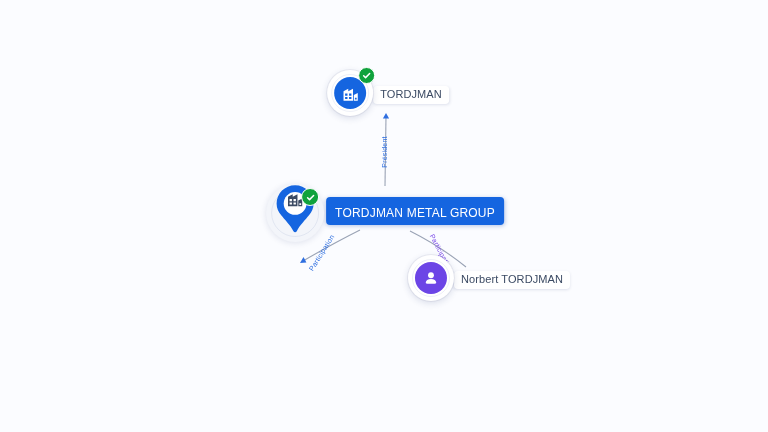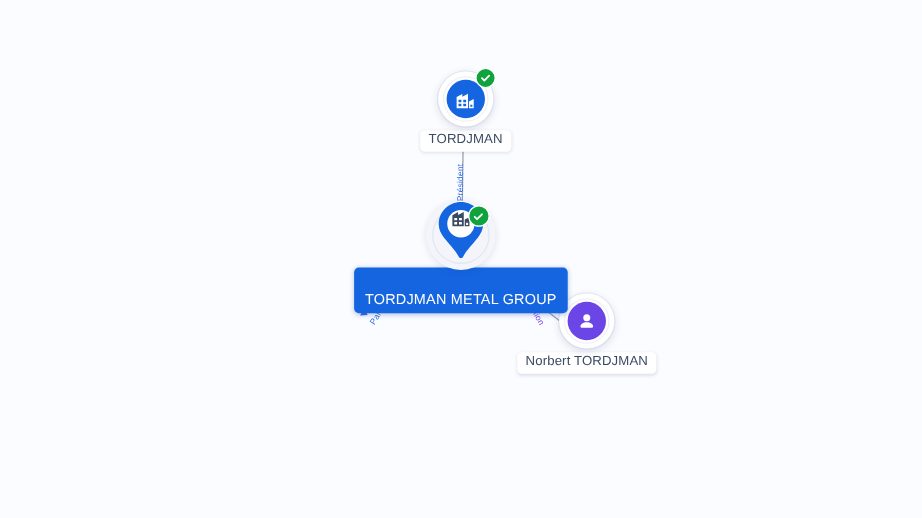--- a/index.html
+++ b/index.html
@@ -28,21 +28,21 @@
     width: 768px;
     height: 432px;
     pointer-events: none;
   }
 
   
   .node {
     position: absolute;
     transform: translate(-50%, -50%);
     display: flex;
-    flex-direction: column;
+    flex-direction: row;
     align-items: center;
   }
 
   .halo {
     position: relative;
     width: 46px;
     height: 46px;
     border-radius: 50%;
     background: #ffffff;
     box-shadow: 0 0 0 1px rgba(28,40,90,.06),
@@ -157,21 +157,21 @@
     line-height: 13px;
     white-space: nowrap;
     box-shadow: 0 1px 3px rgba(30,50,110,.13);
     letter-spacing: .1px;
   }
   .label.primary {
     background: #1565e0;
     color: #ffffff;
     font-size: 12px;
     line-height: 15px;
-    padding: 19px 9px 4px 9px;
+    padding: 9px 9px 4px 9px;
     border-radius: 4px;
     box-shadow: 0 1px 4px rgba(20,70,170,.30);
     letter-spacing: .2px;
   }
 
   .node.center {
     z-index: 10;
   }
   .node.center .label {
     margin-top: -4px;

